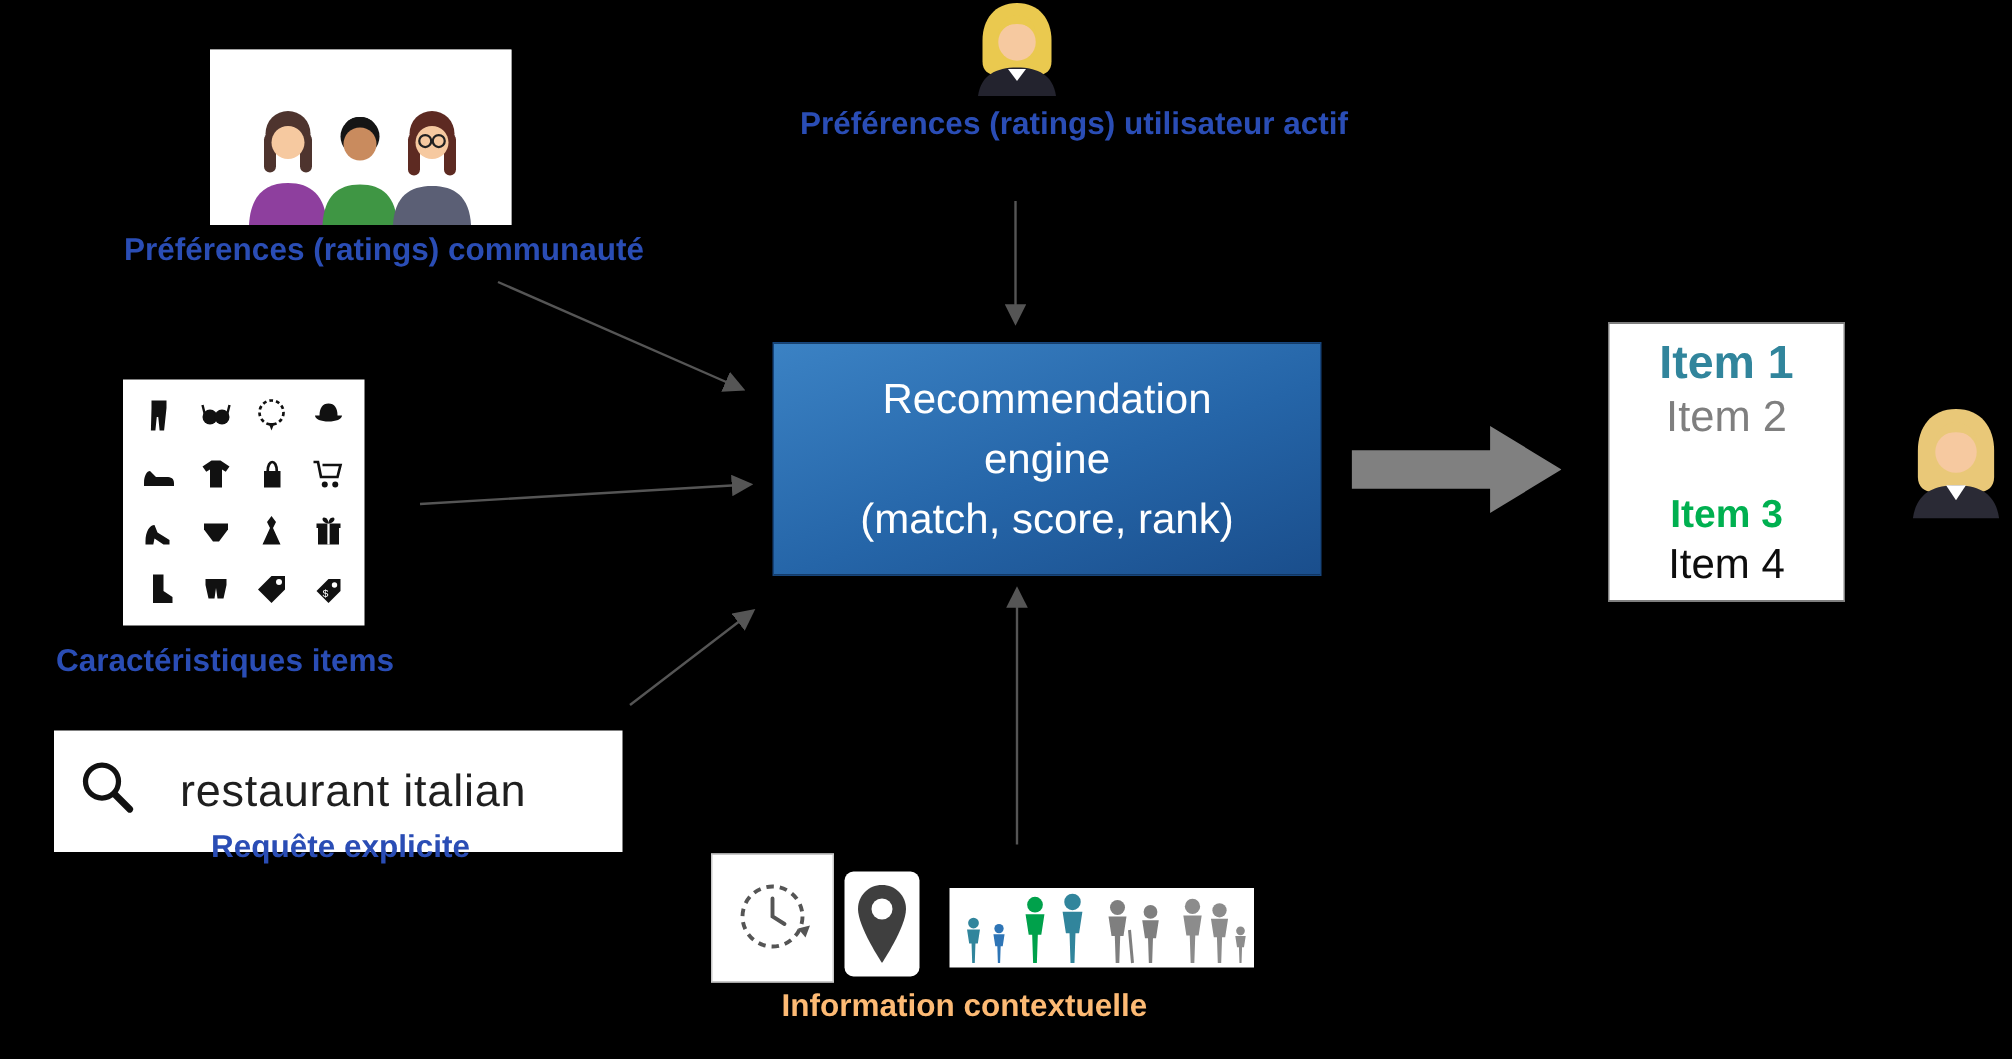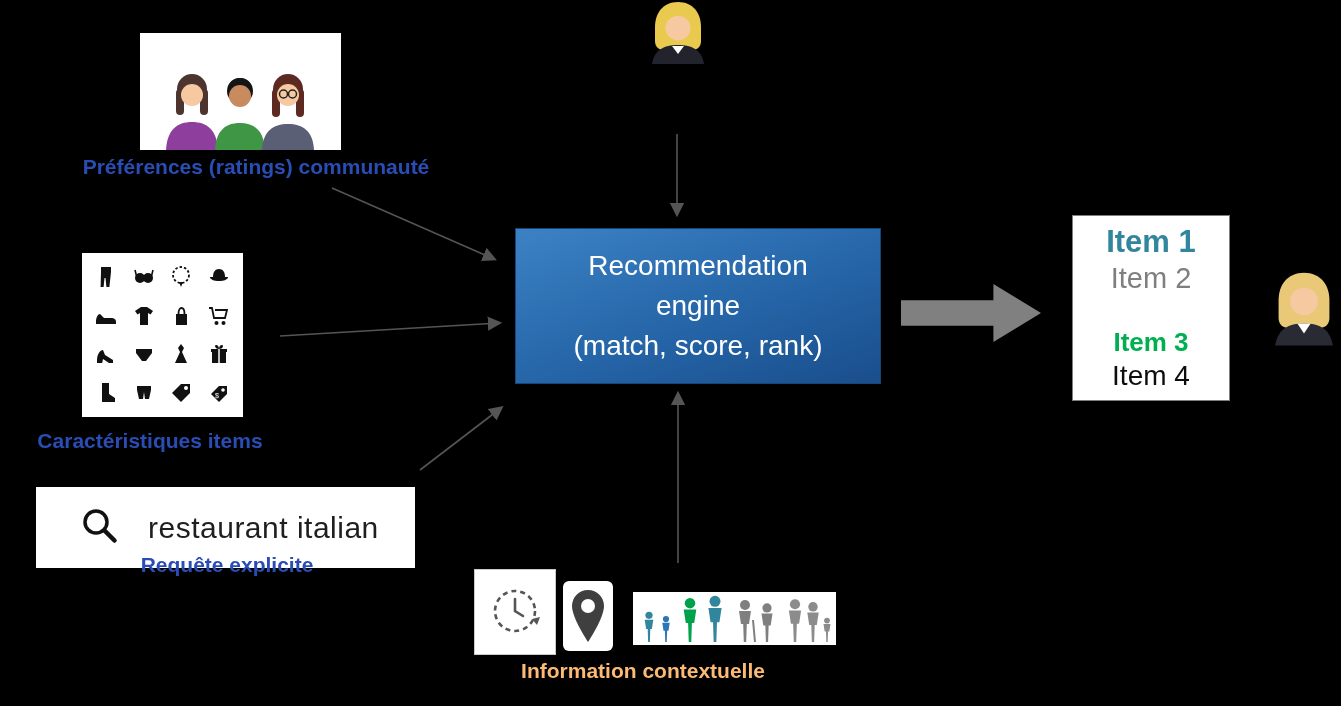--- a/index.html
+++ b/index.html
@@ -20,21 +20,21 @@
   .avatar{position:absolute}
   .avatar.top{left:640px;top:0;width:76px;height:64px}
   .avatar.right{left:1262px;top:268px;width:84px;height:80px}
   
   .items-box{position:absolute;left:82px;top:253px;width:161px;height:164px;background:#fff;
              display:grid;grid-template-columns:repeat(4,1fr);grid-template-rows:repeat(4,1fr);
              place-items:center;padding:5px}
   .items-box .cell svg{display:block}
   
   .search{position:absolute;left:36px;top:487px;width:379px;height:81px;background:#fff;
-          display:flex;align-items:center;padding-left:44px;gap:28px}
+          display:flex;align-items:center;padding-left:16px;gap:28px}
   .search .q{font-size:30px;color:#1f1f1f;letter-spacing:.5px}
   
   .clock-box{position:absolute;left:474px;top:569px;width:82px;height:86px;background:#fff;
              border:1px solid #c9c9c9;display:flex;align-items:center;justify-content:center}
   .pin-box{position:absolute;left:563px;top:581px;width:50px;height:70px;background:#fff;
            border-radius:6px;display:flex;align-items:center;justify-content:center}
   .people-box{position:absolute;left:633px;top:592px;width:203px;height:53px;background:#fff;
               display:flex;align-items:flex-end;justify-content:center}
   
   .results{position:absolute;left:1072px;top:215px;width:158px;height:186px;background:#fff;
@@ -68,20 +68,21 @@
 
   <div class="avatar top">
     <svg width="76" height="64" viewBox="0 0 76 64">
       <path d="M38 2C23 2 15 13 15 27v14c0 6 4 9 9 9h28c5 0 9-3 9-9V27C61 13 53 2 38 2z" fill="#EAC94F"></path>
       <circle cx="38" cy="28" r="12.5" fill="#F6C9A0"></circle>
       <path d="M25 24c1-9 6-14 13-14s12 5 13 14c-3-6-7-8-13-8s-10 2-13 8z" fill="#EAC94F"></path>
       <path d="M12 64c2-14 12-19 26-19s24 5 26 19z" fill="#23232E"></path>
       <path d="M32 46l6 8 6-8z" fill="#fff"></path>
     </svg>
   </div>
+  <div class="label" style="left: 716px; top: 71px; color: rgb(42, 77, 181);">Préférences (ratings) utilisateur actif</div>
 
   <div class="photo">
     <svg width="201" height="117" viewBox="0 0 201 117">
       <rect width="201" height="117" fill="#fff"></rect>
       <circle cx="52" cy="56" r="15" fill="#4E342E"></circle>
       <rect x="36" y="56" width="8" height="26" rx="4" fill="#4E342E"></rect>
       <rect x="60" y="56" width="8" height="26" rx="4" fill="#4E342E"></rect>
       <circle cx="52" cy="62" r="11" fill="#F6C9A0"></circle>
       <path d="M26 117c1-20 11-28 26-28s25 8 26 28z" fill="#8E3F9E"></path>
       <circle cx="100" cy="58" r="13" fill="#151515"></circle>

